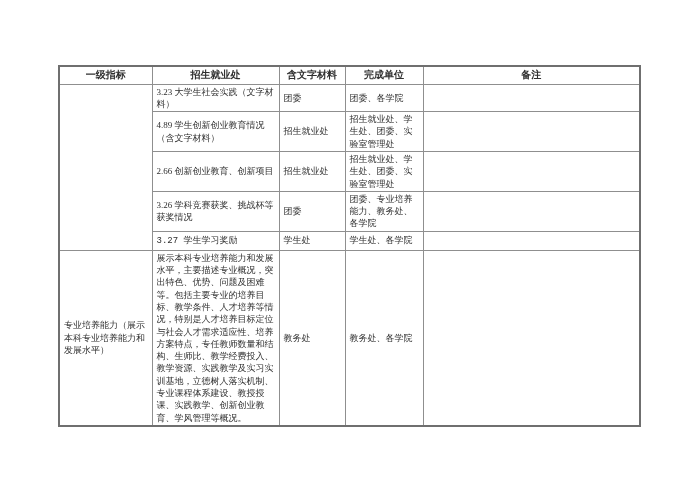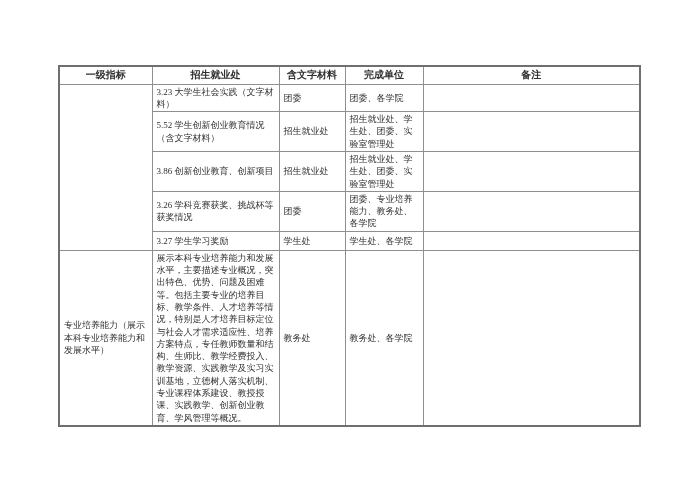--- a/index.html
+++ b/index.html
@@ -56,21 +56,21 @@
     text-align: center;
   }
   td.long-text {
     line-height: 12.9px;
   }
   tr.hdr   { height: 18px; }
   tr.r323  { height: 25px; margin-top: 8px; }
   tr.r324  { height: 37px; }
   tr.r325  { height: 38px; }
   tr.r326  { height: 37px; }
-  tr.r327  { height: 19px; }
+  tr.r327  { height: 19px; font-family: Liberation Mono, monospace; }
   tr.rbig  { height: 168px; }
   .footer-page-number {
     position: absolute;
     left: 0;
     top: 433px;
     width: 100%;
     text-align: center;
     font-size: 10.5px;
     color: #333333;
     letter-spacing: 1px;
@@ -100,27 +100,27 @@
     </thead>
     <tbody>
       <tr class="r323">
         <td class="c1" rowspan="5"></td>
         <td>3.23 大学生社会实践（文字材料）</td>
         <td>团委</td>
         <td>团委、各学院</td>
         <td></td>
       </tr>
       <tr class="r324">
-        <td>5.52 学生创新创业教育情况（含文字材料）</td>
+        <td>4.89 学生创新创业教育情况（含文字材料）</td>
         <td>招生就业处</td>
         <td>招生就业处、学生处、团委、实验室管理处</td>
         <td></td>
       </tr>
       <tr class="r325">
-        <td>3.86 创新创业教育、创新项目</td>
+        <td>2.66 创新创业教育、创新项目</td>
         <td>招生就业处</td>
         <td>招生就业处、学生处、团委、实验室管理处</td>
         <td></td>
       </tr>
       <tr class="r326">
         <td>3.26 学科竞赛获奖、挑战杯等获奖情况</td>
         <td>团委</td>
         <td>团委、专业培养能力、教务处、各学院</td>
         <td></td>
       </tr>

